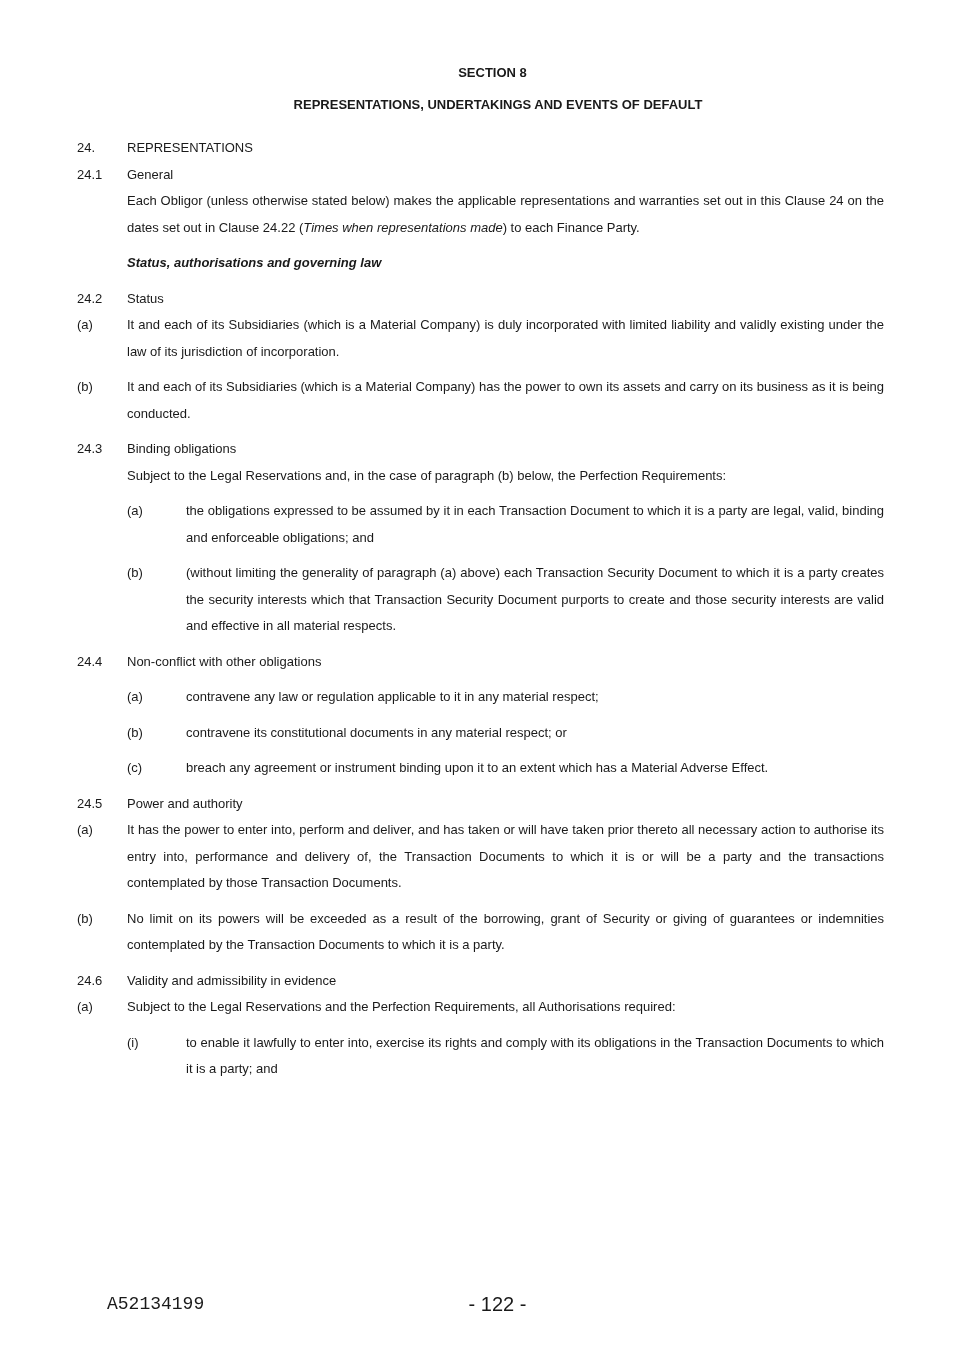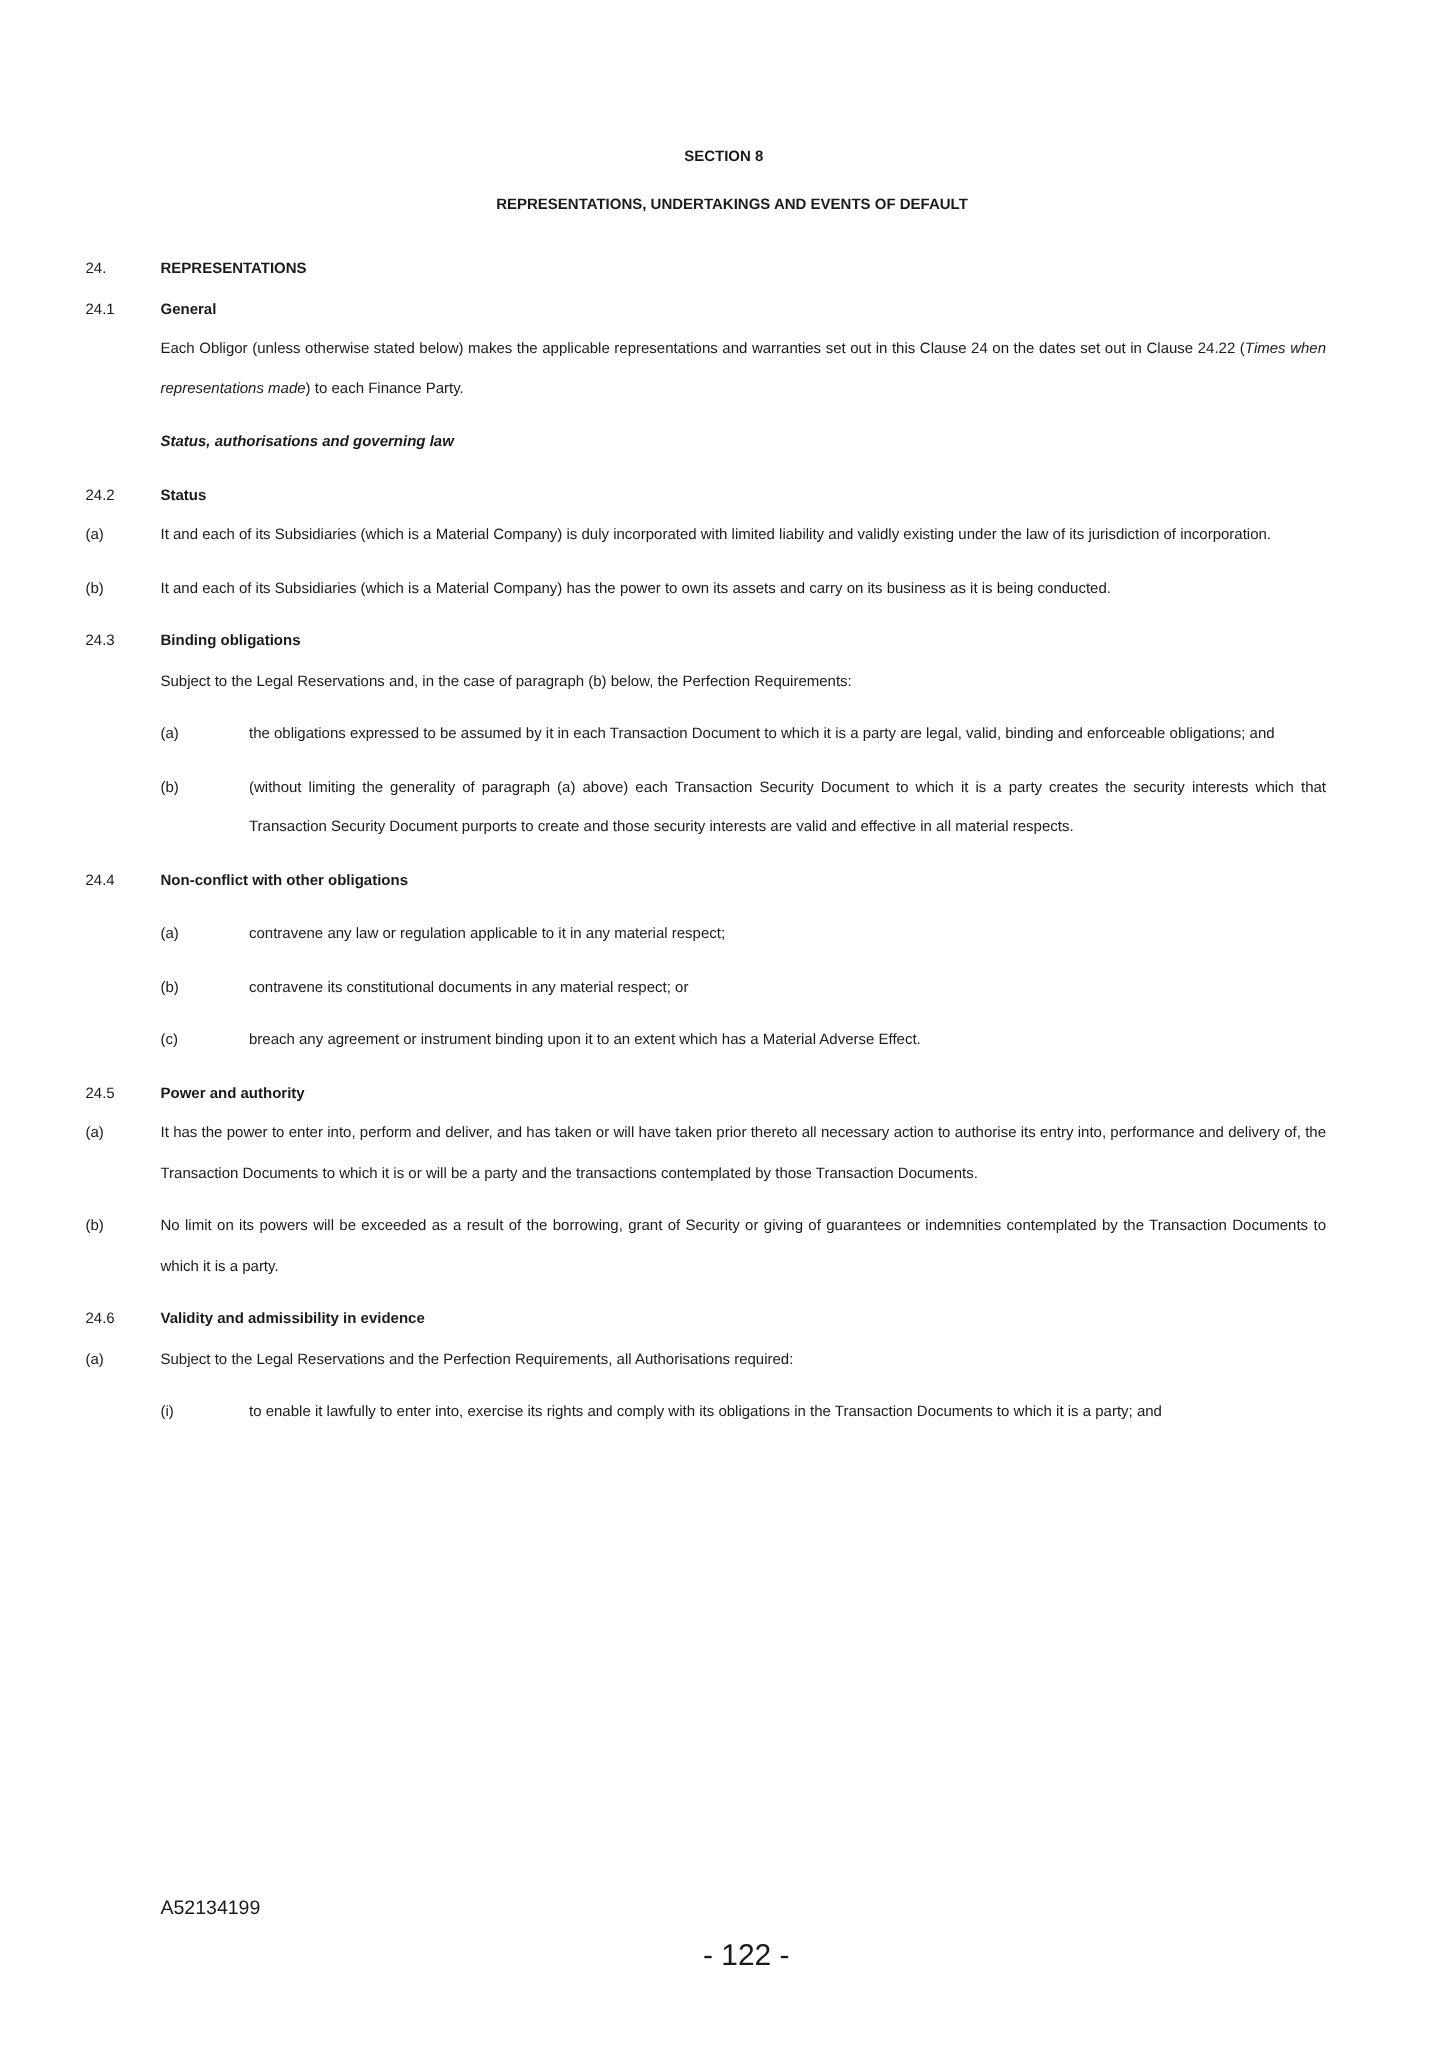--- a/index.html
+++ b/index.html
@@ -4,46 +4,46 @@
 <style>
   html, body { margin: 0; padding: 0; }
   body {
     width: 965px; height: 1365px;
     background: #ffffff;
     font-family: "Liberation Sans", sans-serif;
     color: #1a1a1a;
     overflow: hidden;
   }
   .page { position: relative; width: 965px; height: 1365px; background: #ffffff; }
-  .content { position: absolute; top: 92px; left: 0; right: 0; font-size: 10px; line-height: 26.5px; }
+  .content { position: absolute; top: 60px; left: 0; right: 0; font-size: 13px; line-height: 26.5px; padding-left: 20px; }
 
   .center-head { text-align: center; font-weight: bold; }
   .center-head.sub { margin-top: 5px; margin-left: 11px; }
 
   .row { display: flex; padding-left: 57px; padding-right: 81px; justify-content: space-between; }
   .row .marker { width: 50px; flex: none; }
   .row .body { flex: 1; min-width: 0; }
 
   .row.l2 { padding-left: 107px; }
   .row.l2 .marker { width: 59px; }
 
   .para { padding-left: 107px; padding-right: 81px; }
 
-  .bold { font-weight: bold; }
+  .bold { font-weight: normal; }
   .bi { font-weight: bold; font-style: italic; }
   .it { font-style: italic; }
   .just { text-align: justify; }
 
   .g  { margin-top: 9px; }
   .gh1 { margin-top: 17px; }
   .gh2 { margin-top: 0; }
 
   .footer-ref {
-    position: absolute; top: 1264px; left: 107px;
-    font-size: 13px; line-height: 16px;
+    position: absolute; top: 1296px; left: 107px;
+    font-size: 18px; line-height: 16px; font-family: Liberation Mono, monospace;
   }
   .footer-page {
     position: absolute; top: 1295px; left: 50%;
     transform: translateX(-50%); margin-left: 15px;
     font-size: 20px; line-height: 18px;
   }
 </style>
 </head>
 <body>
 

